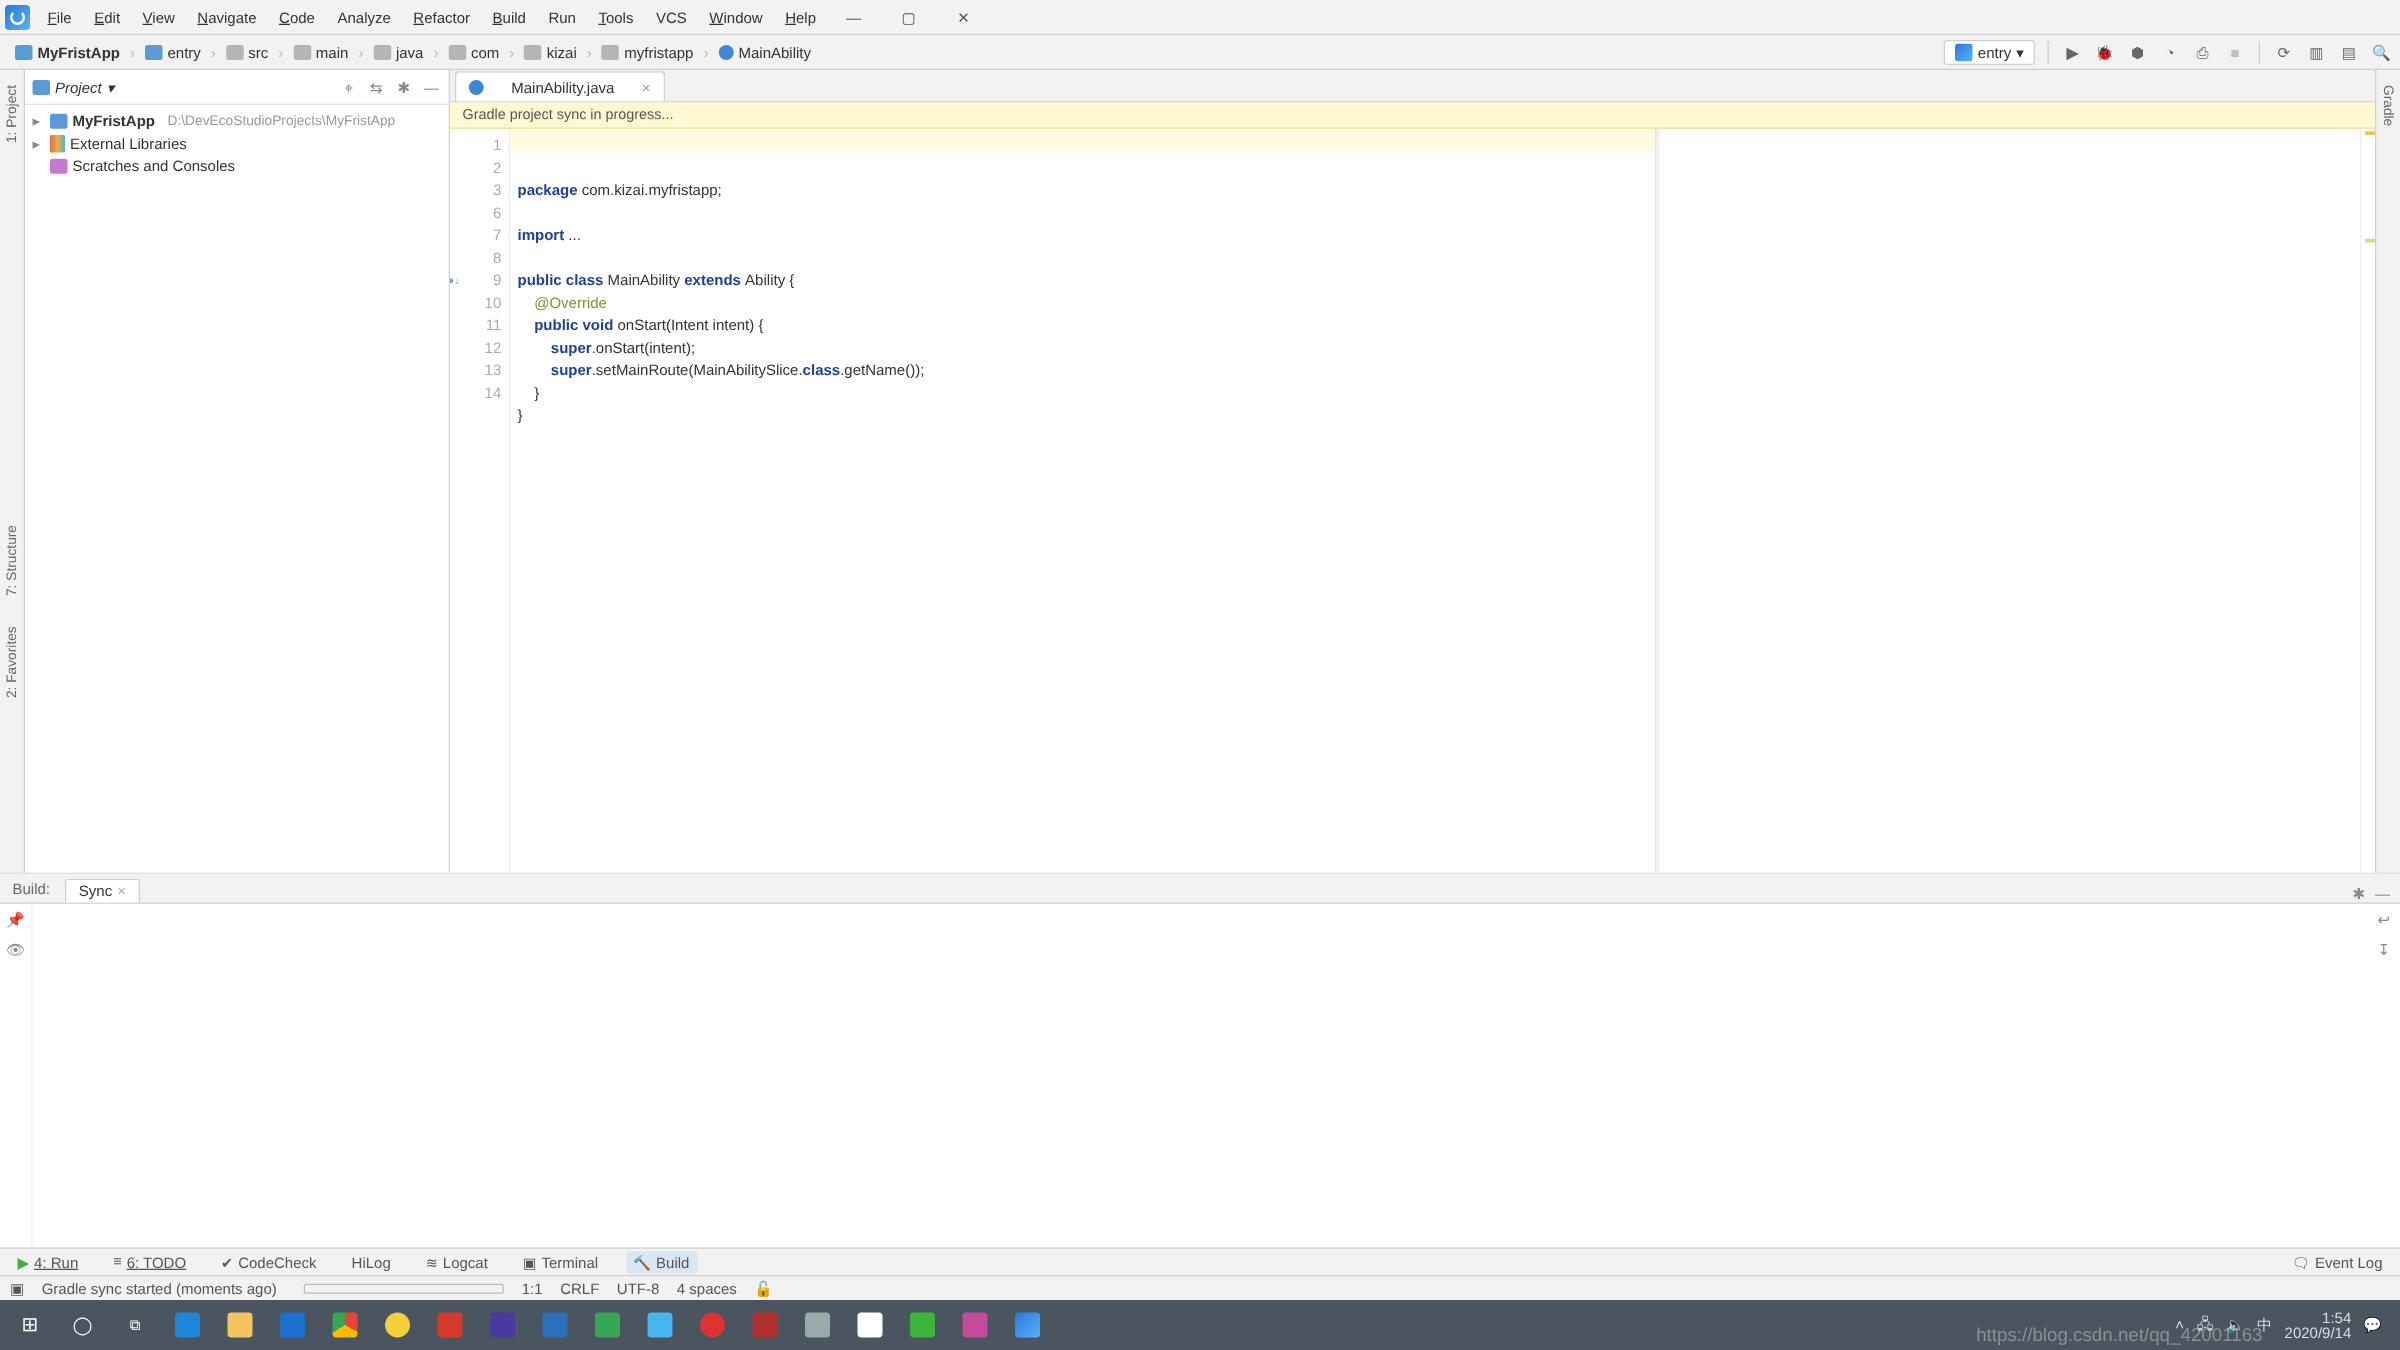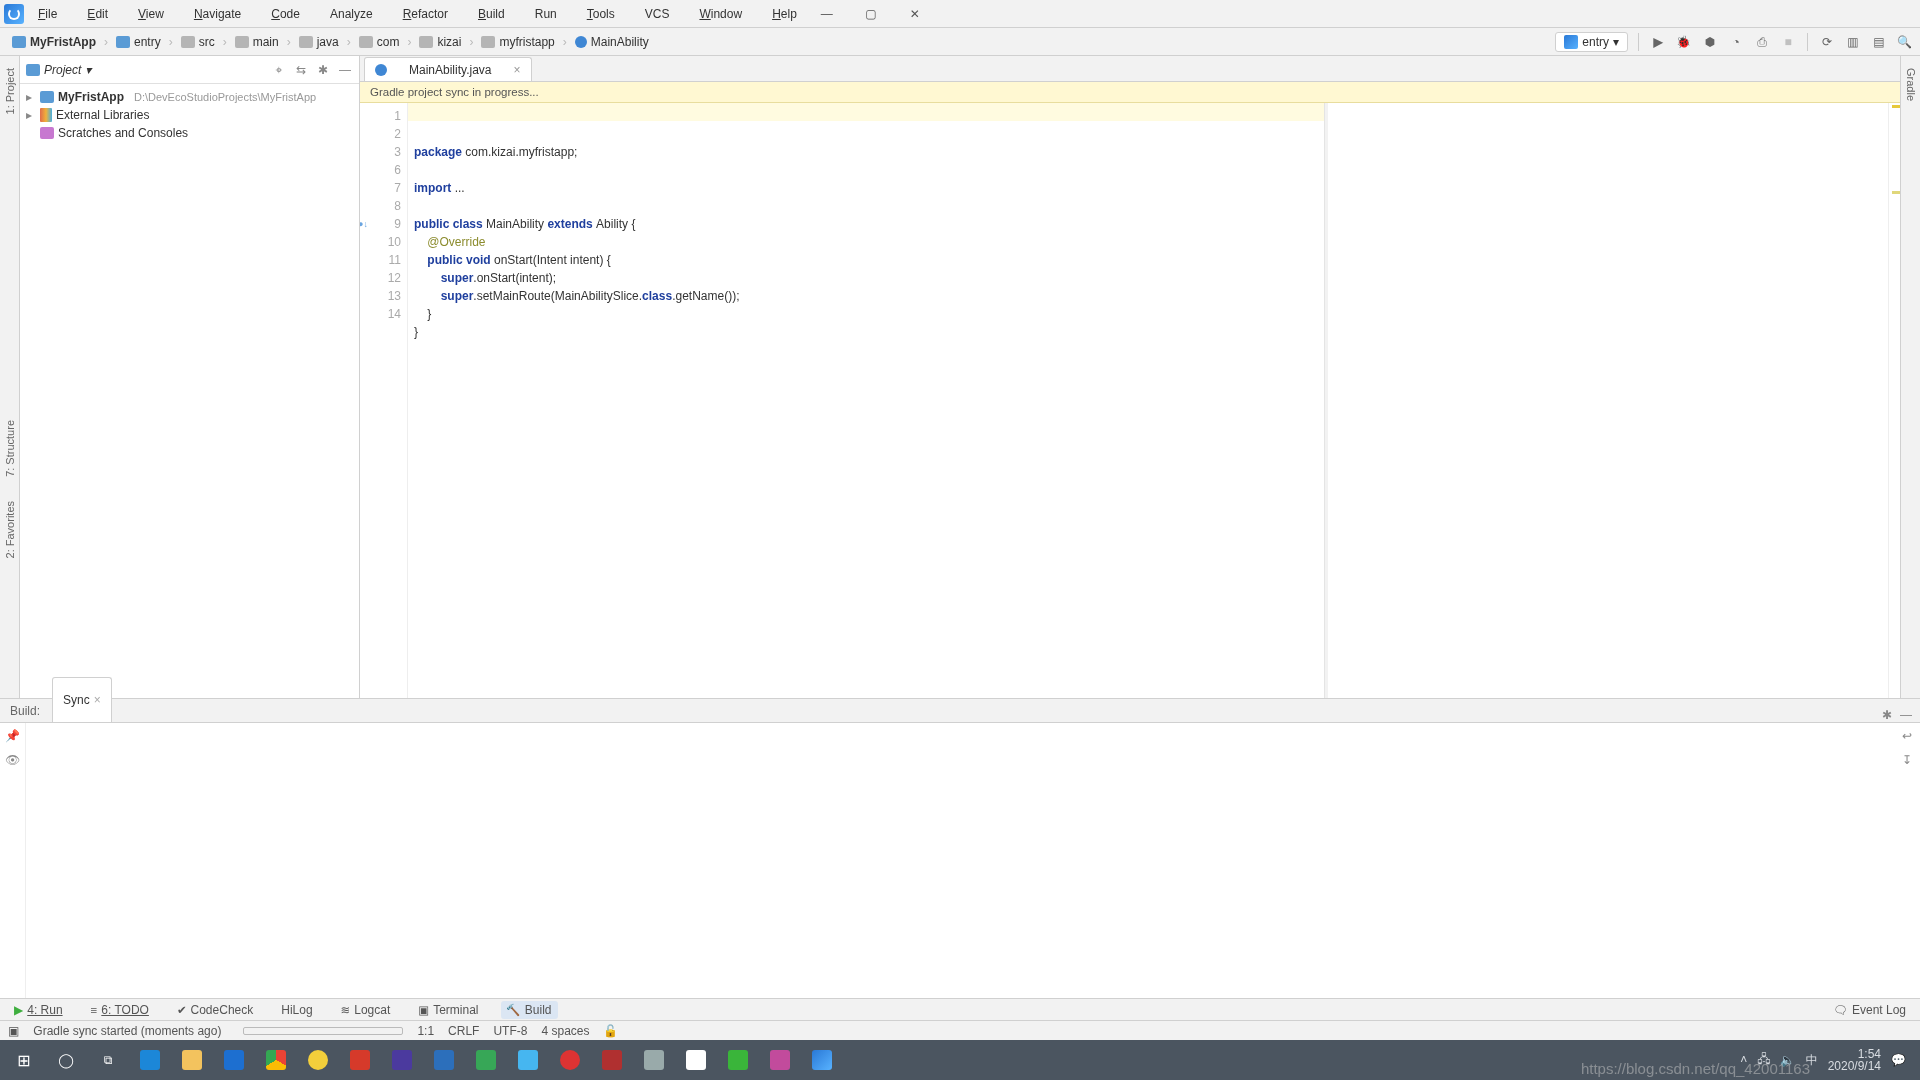--- a/index.html
+++ b/index.html
@@ -2,21 +2,21 @@
 <html><head>
 <meta charset="utf-8">
 <style>
 * { margin: 0; padding: 0; box-sizing: border-box; font-family: "Segoe UI", Arial, sans-serif; font-size: 12px; }
 html, body { width: 1920px; height: 1080px; overflow: hidden; background: #f2f2f2; color: #333; }
 
 
 .titlebar { height: 28px; display: flex; align-items: center; background: #f2f2f2; border-bottom: 1px solid #d0d0d0; }
 .app-logo { width: 20px; height: 20px; margin: 0 6px 0 4px; border-radius: 3px; background: linear-gradient(135deg,#2978d6,#58b2ff); position: relative; }
 .app-logo::after{ content:""; position:absolute; inset:4px; border-radius:50%; border:2px solid #fff; border-top-color:transparent; }
-.menu { display: flex; gap: 14px; }
+.menu { display: flex; gap: 2px; }
 .menu-item { padding: 4px 8px; cursor: pointer; }
 .menu-item u { text-decoration: underline; }
 .title-text { flex: 1; text-align: center; color: #787878; white-space: nowrap; overflow: hidden; text-overflow: ellipsis; padding: 0 12px; font-size: 11.5px; }
 .win-controls { display: flex; }
 .win-btn { width: 44px; height: 28px; display:flex; align-items:center; justify-content:center; cursor: pointer; color:#555; }
 
 
 .toolbar2 { height: 28px; display:flex; align-items:center; background:#f2f2f2; border-bottom:1px solid #d0d0d0; padding:0 6px; }
 .crumb { display:flex; align-items:center; gap:4px; padding:2px 6px; border-radius:3px; cursor:pointer; }
 .crumb .ico { width:14px; height:12px; border-radius:2px; }
@@ -75,21 +75,21 @@
 .minimap .mark { position:absolute; right:0; width:8px; height:3px; }
 .minimap .y { background:#e7c93b; }
 .minimap .w { background:#e0d77a; }
 .sep-col { width:4px; background:#f2f2f2; border-left:1px solid #e4e4e4; }
 .overview { width:560px; background:#fff; }
 
 
 .build { height:300px; border-top:1px solid #d0d0d0; background:#fff; display:flex; flex-direction:column; }
 .build-tabs { height:24px; display:flex; align-items:flex-end; background:#f2f2f2; border-bottom:1px solid #d0d0d0; padding-left:6px; gap:8px; }
 .build-tabs .lbl { color:#666; padding:4px 4px; }
-.build-tabs .btab { padding:15px 10px; background:#fff; border:1px solid #d0d0d0; border-bottom:none; border-radius:3px 3px 0 0; cursor:pointer; }
+.build-tabs .btab { padding:2px 10px; background:#fff; border:1px solid #d0d0d0; border-bottom:none; border-radius:3px 3px 0 0; cursor:pointer; }
 .build-tabs .btab .x { color:#aaa; margin-left:4px; }
 .build-tabs .tools { margin-left:auto; display:flex; gap:8px; padding-right:8px; color:#888; }
 .build-body { flex:1; display:flex; }
 .build-left-icons { width:26px; border-right:1px solid #eee; display:flex; flex-direction:column; align-items:center; padding-top:6px; gap:10px; color:#888; }
 .build-tree { width:820px; padding:6px 10px; border-right:1px solid #eee; }
 .build-row { display:flex; align-items:center; gap:6px; }
 .build-row .spin { width:12px; height:12px; border:2px solid #bbb; border-top-color:#555; border-radius:50%; }
 .build-row .time { margin-left:auto; color:#999; }
 .build-right { flex:1; display:flex; }
 .build-right-icons { width:26px; margin-left:auto; display:flex; flex-direction:column; align-items:center; padding-top:6px; gap:10px; color:#888; }

